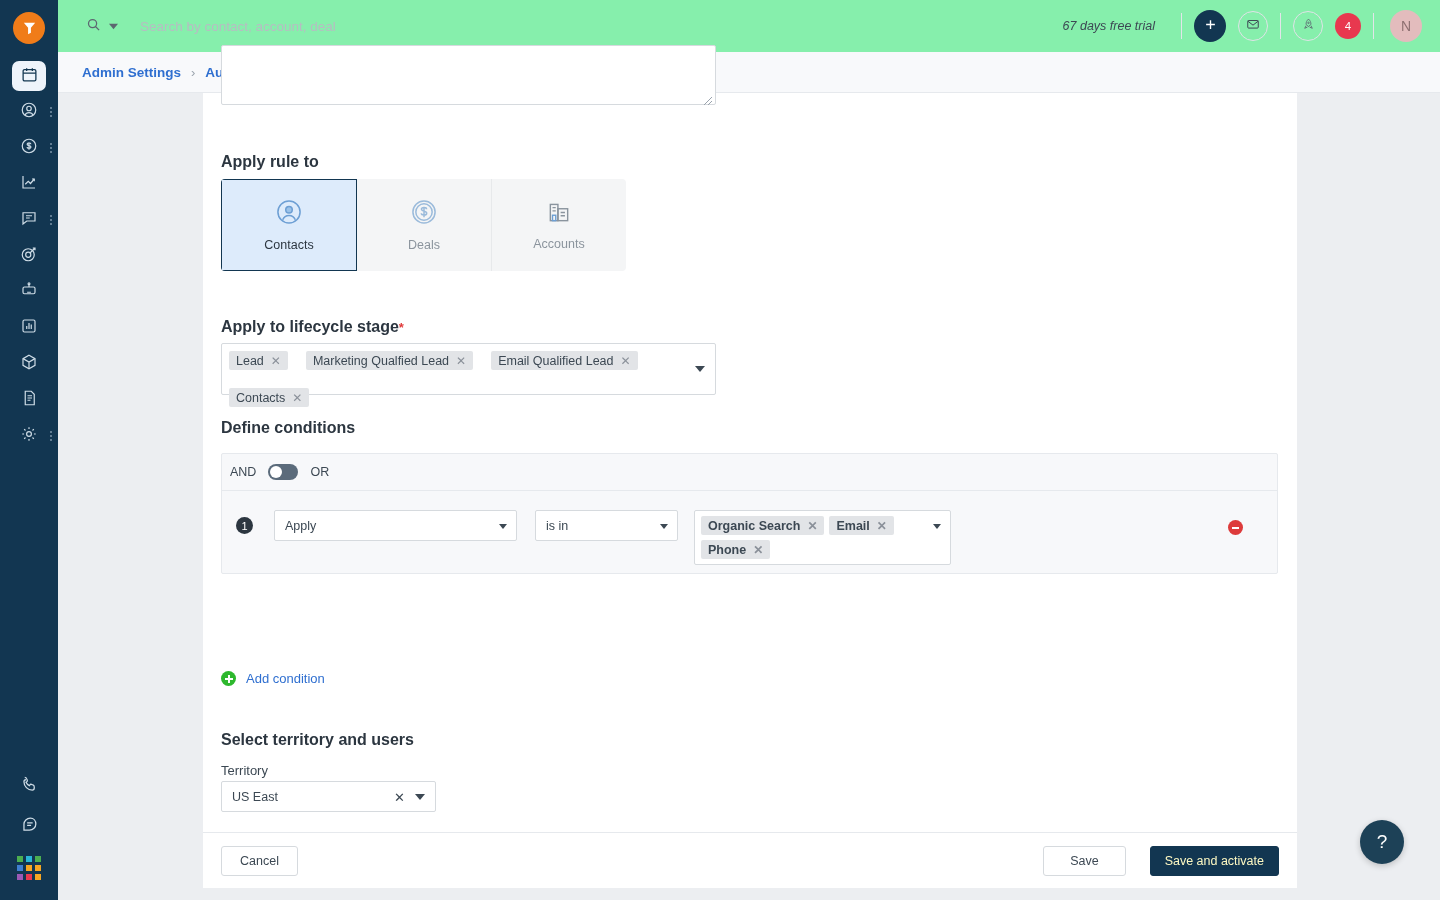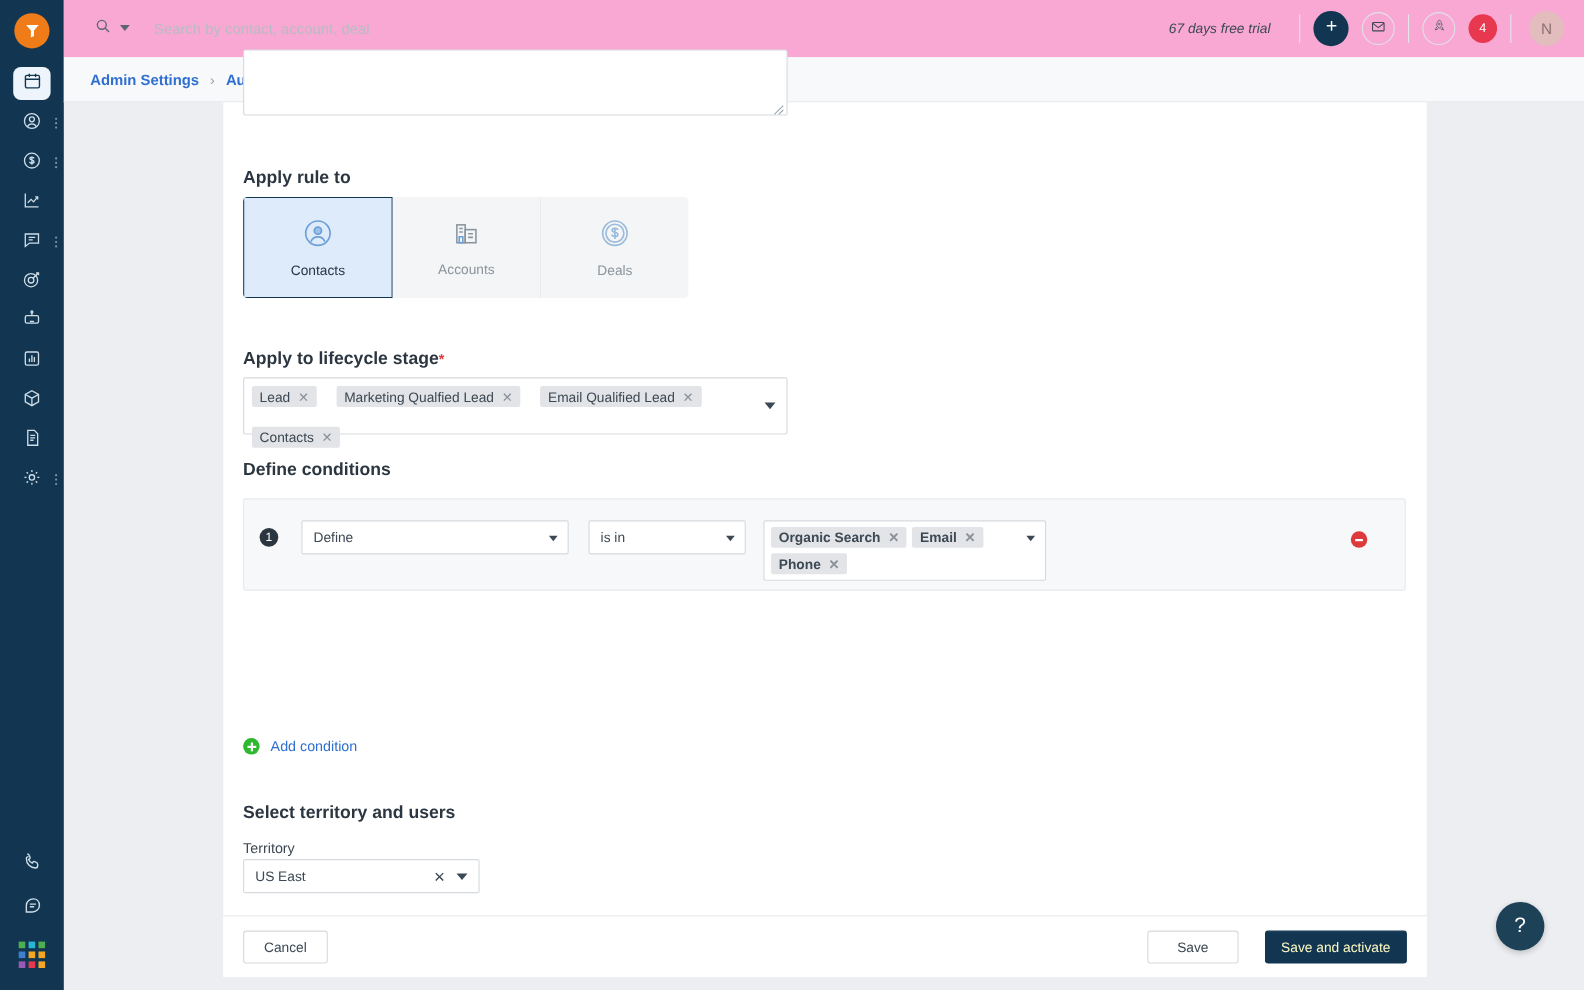--- a/index.html
+++ b/index.html
@@ -39,21 +39,21 @@
   }
   .rail-item .dots i { width: 2px; height: 2px; background: #7d95a8; border-radius: 50%; display:block; }
   #rail-bottom { margin-top: auto; display: flex; flex-direction: column; align-items: center; padding-bottom: 8px; }
   .rail-bottom-item { width: 58px; height: 40px; display: flex; align-items: center; justify-content: center; }
   #app-grid { display: grid; grid-template-columns: repeat(3, 6px); gap: 3px; padding: 10px 0 12px; }
   #app-grid span { width: 6px; height: 6px; display: block; }
 
   
   #topbar {
     position: absolute; left: 58px; top: 0; width: 1382px; height: 52px;
-    background: #f9a8d4; display: flex; align-items: center;
+    background: #86efac; display: flex; align-items: center;
   }
   #search-wrap { display: flex; align-items: center; margin-left: 28px; flex: 1; }
   #search-caret { margin-left: 8px; }
   #search-input {
     border: none; outline: none; margin-left: 22px;
     font-size: 13.5px; color: #333; width: 520px;
     font-family: "Liberation Sans", sans-serif; background: transparent;
   }
   #search-input::placeholder { color: #b7bcc2; }
   #topbar-right { display: flex; align-items: center; gap: 0; padding-right: 18px; }
@@ -484,37 +484,37 @@
         <span>
           <svg width="28" height="28" viewBox="0 0 24 24" fill="none" stroke="#6d9fd4" stroke-width="1.3">
             <circle cx="12" cy="12" r="9.5"></circle>
               <circle cx="12" cy="10" r="2.8" fill="#9bc2e8" stroke="#6d9fd4"></circle>
             <path d="M6.6 18.6a5.8 5.8 0 0 1 10.8 0"></path>
             </svg></span>
         <span class="seg-label">Contacts</span>
       </div>
       <div class="seg">
         <span>
+          <svg width="28" height="28" viewBox="0 0 24 24" fill="none" stroke="#9bbbdb" stroke-width="1.3">
+            <circle cx="12" cy="12" r="9.5"></circle>
+              <circle cx="12" cy="12" r="7"></circle>
+            <path d="M12 7.5v9M14.2 9.6c0-.9-1-1.4-2.2-1.4s-2.2.5-2.2 1.5.9 1.3 2.2 1.6 2.3.6 2.3 1.7-1 1.6-2.3 1.6-2.3-.6-2.3-1.5"></path>
+            </svg></span>
+        <span class="seg-label">Deals</span>
+      </div>
+      <div class="seg">
+        <span>
           <svg width="26" height="26" viewBox="0 0 24 24" fill="none" stroke="#8a949e" stroke-width="1.3">
             <rect x="4" y="5" width="7" height="15"></rect>
               <rect x="11" y="9" width="9" height="11"></rect>
             <path d="M6 8h3M6 11h3M13.5 12.5h4M13.5 15.5h4"></path>
               <rect x="6" y="15" width="3" height="5" stroke="#6d9fd4"></rect>
             </svg></span>
         <span class="seg-label">Accounts</span>
       </div>
-      <div class="seg">
-        <span>
-          <svg width="28" height="28" viewBox="0 0 24 24" fill="none" stroke="#9bbbdb" stroke-width="1.3">
-            <circle cx="12" cy="12" r="9.5"></circle>
-              <circle cx="12" cy="12" r="7"></circle>
-            <path d="M12 7.5v9M14.2 9.6c0-.9-1-1.4-2.2-1.4s-2.2.5-2.2 1.5.9 1.3 2.2 1.6 2.3.6 2.3 1.7-1 1.6-2.3 1.6-2.3-.6-2.3-1.5"></path>
-            </svg></span>
-        <span class="seg-label">Deals</span>
-      </div>
     </div>
 
     <div id="lifecycle-title" class="sec-title">
       <span>Apply to lifecycle stage</span><span class="req">*</span>
     </div>
     <div id="lifecycle-box">
       <span class="chip">
           <span>Lead</span>
           <span class="x">✕</span>
         </span>
@@ -528,24 +528,31 @@
         </span>
       <span class="chip">
           <span>Contacts</span>
           <span class="x">✕</span>
         </span>
       <span class="caret-dn"></span>
     </div>
 
     <div id="cond-title" class="sec-title">Define conditions</div>
     <div id="cond-panel">
+      <div id="cond-head">
+        <span class="andor-text">AND</span>
+        <div id="andor-toggle">
+            <span class="knob"></span>
+          </div>
+        <span class="andor-text">OR</span>
+      </div>
       <div id="cond-row">
         <div id="cond-num">1</div>
         <div class="sel-box" id="cond-field">
-          <span>Define</span>
+          <span>Apply</span>
           <span class="caret-sm"></span>
         </div>
         <div class="sel-box" id="cond-op">
           <span>is in</span>
           <span class="caret-sm"></span>
         </div>
         <div class="sel-box" id="cond-val">
           <span class="chip">
               <span>Organic Search</span>
               <span class="x">✕</span>

